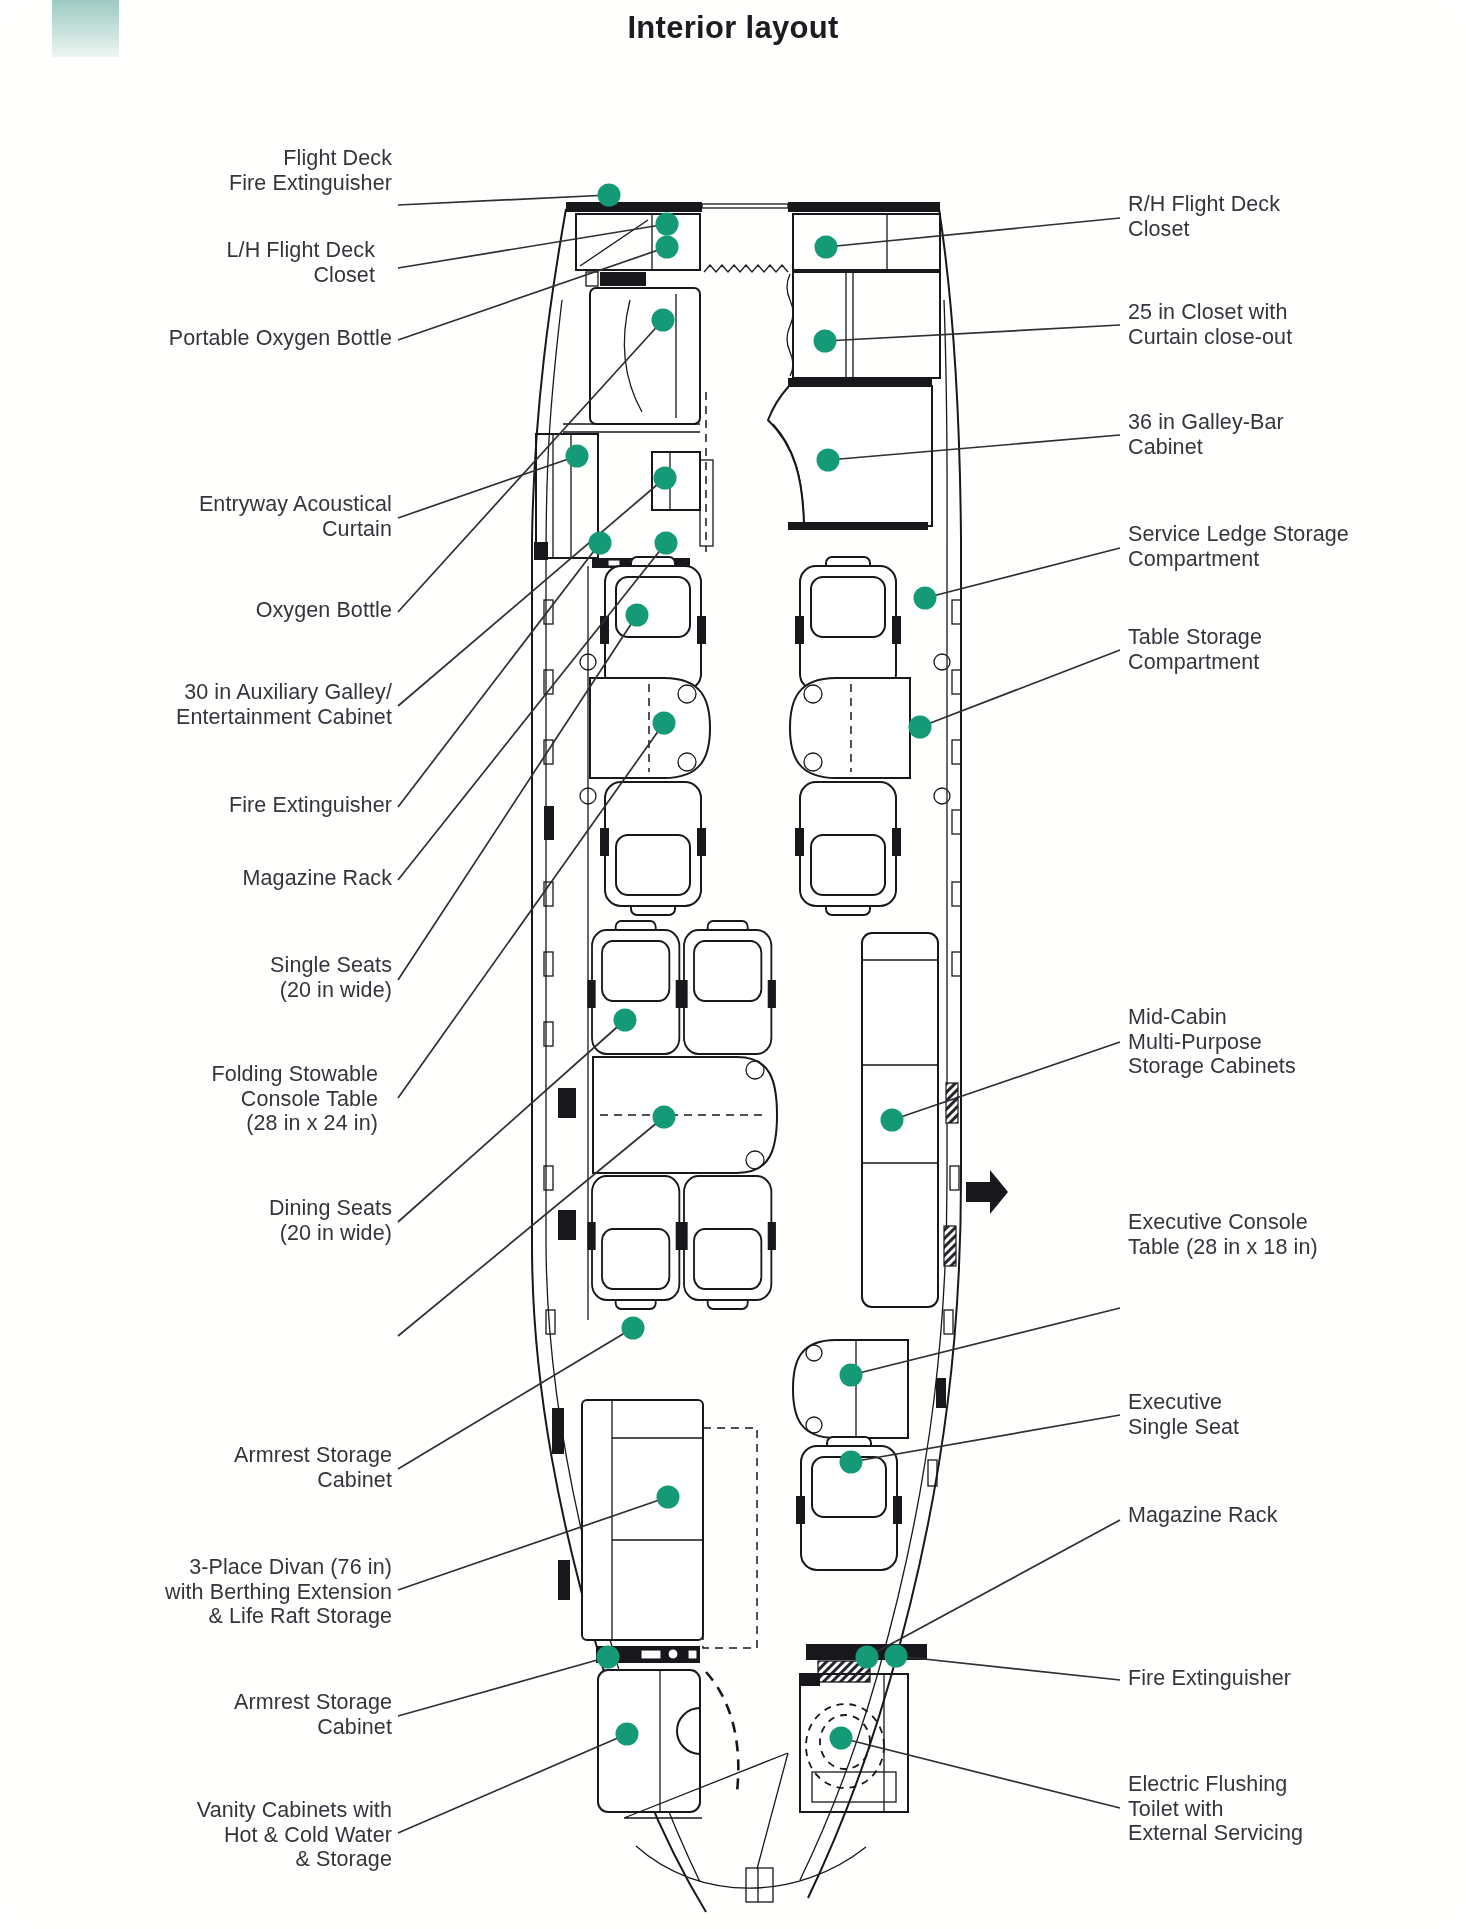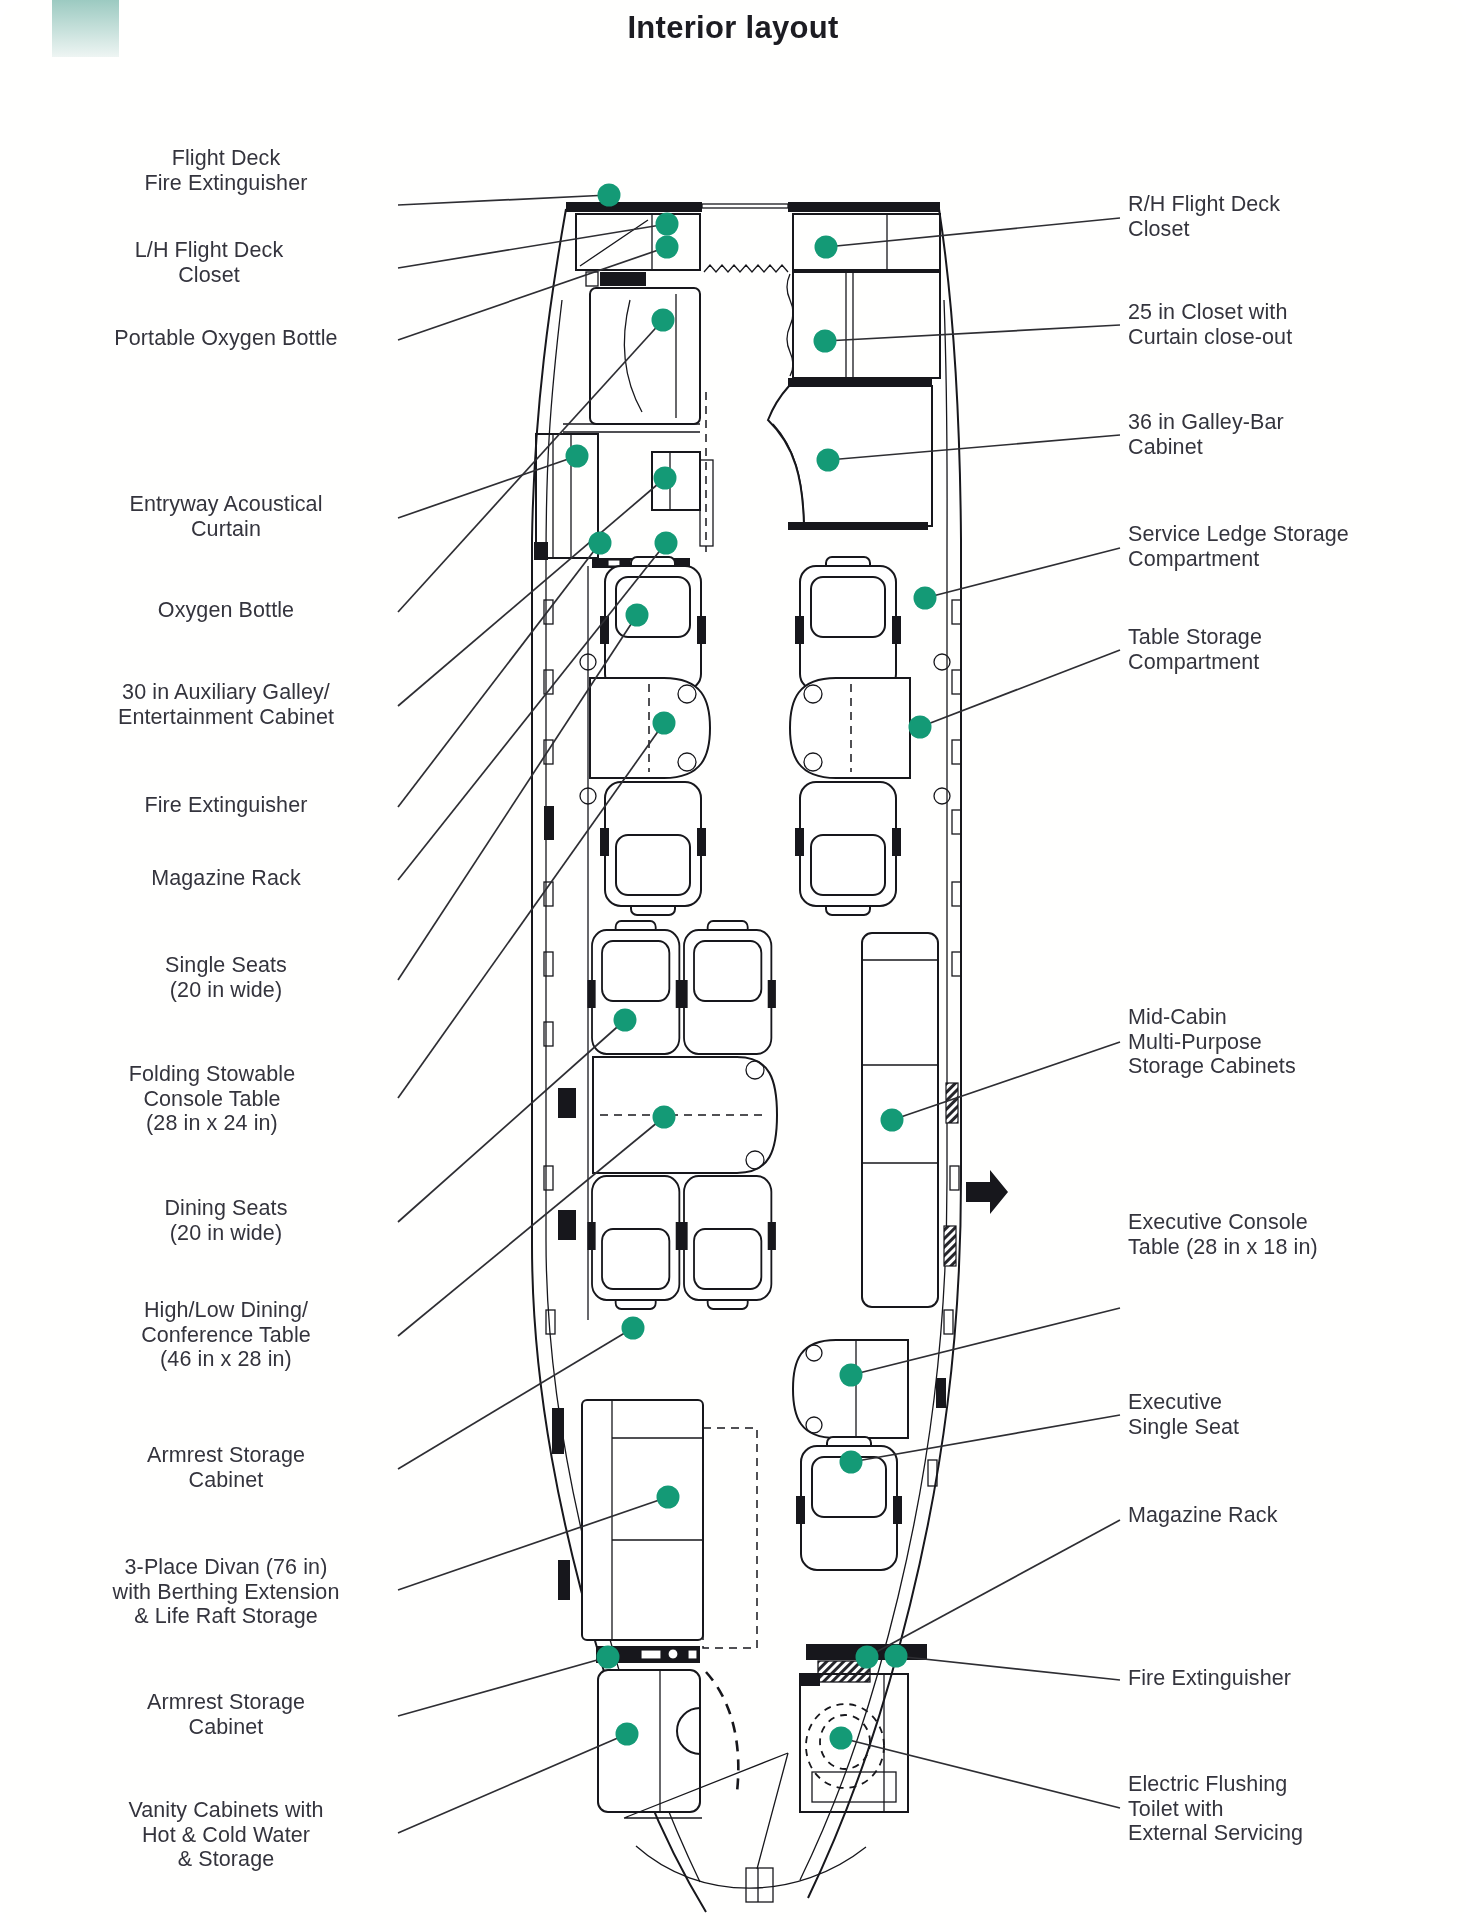--- a/index.html
+++ b/index.html
@@ -3,21 +3,21 @@
 <meta charset="utf-8">
 <style>
   html,body{margin:0;padding:0;background:#fff;}
   .page{position:relative;width:1466px;height:1929px;background:#fffffe;
         font-family:"Liberation Sans", sans-serif;overflow:hidden;border-radius:28px;}
   .logo{position:absolute;left:52px;top:0;width:67px;height:57px;}
   .title{position:absolute;top:10px;left:0;width:100%;text-align:center;
          font-size:31px;font-weight:bold;color:#1c1c22;letter-spacing:.3px;}
   svg.plan{position:absolute;left:0;top:0;}
   .callout{position:absolute;color:#34343d;font-size:21.5px;line-height:1.15;letter-spacing:.1px;}
-  .callout.left{width:332px;text-align:center;}
+  .callout.left{width:332px;text-align:right;}
   .callout.right{width:335px;text-align:left;}
   
   .s  {fill:none;stroke:#17171c;stroke-width:2;}
   .sw {fill:#fff;stroke:#17171c;stroke-width:2;}
   .s1 {fill:none;stroke:#17171c;stroke-width:1.3;}
   .blk{fill:#17171c;stroke:none;}
   .wht{fill:#fff;stroke:#17171c;stroke-width:1.1;}
   .dash {fill:none;stroke:#17171c;stroke-width:1.5;stroke-dasharray:8 6;}
   .dashT{fill:none;stroke:#17171c;stroke-width:2.6;stroke-dasharray:11 8;}
   .dashO{fill:none;stroke:#17171c;stroke-width:1.8;stroke-dasharray:7 6;}
@@ -287,25 +287,20 @@
     </div>
     <div class="callout left" style="top: 1062px; left: 46px;">
       <div>Folding Stowable</div>
       <div>Console Table</div>
       <div>(28 in x 24 in)</div>
     </div>
     <div class="callout left" style="top: 1196px; left: 60px;">
       <div>Dining Seats</div>
       <div>(20 in wide)</div>
     </div>
-    <div class="callout left" style="top: 1298px; left: 60px;">
-      <div>High/Low Dining/</div>
-      <div>Conference Table</div>
-      <div>(46 in x 28 in)</div>
-    </div>
     <div class="callout left" style="top: 1443px; left: 60px;">
       <div>Armrest Storage</div>
       <div>Cabinet</div>
     </div>
     <div class="callout left" style="top: 1555px; left: 60px;">
       <div>3-Place Divan (76 in)</div>
       <div>with Berthing Extension</div>
       <div>&amp; Life Raft Storage</div>
     </div>
     <div class="callout left" style="top: 1690px; left: 60px;">

